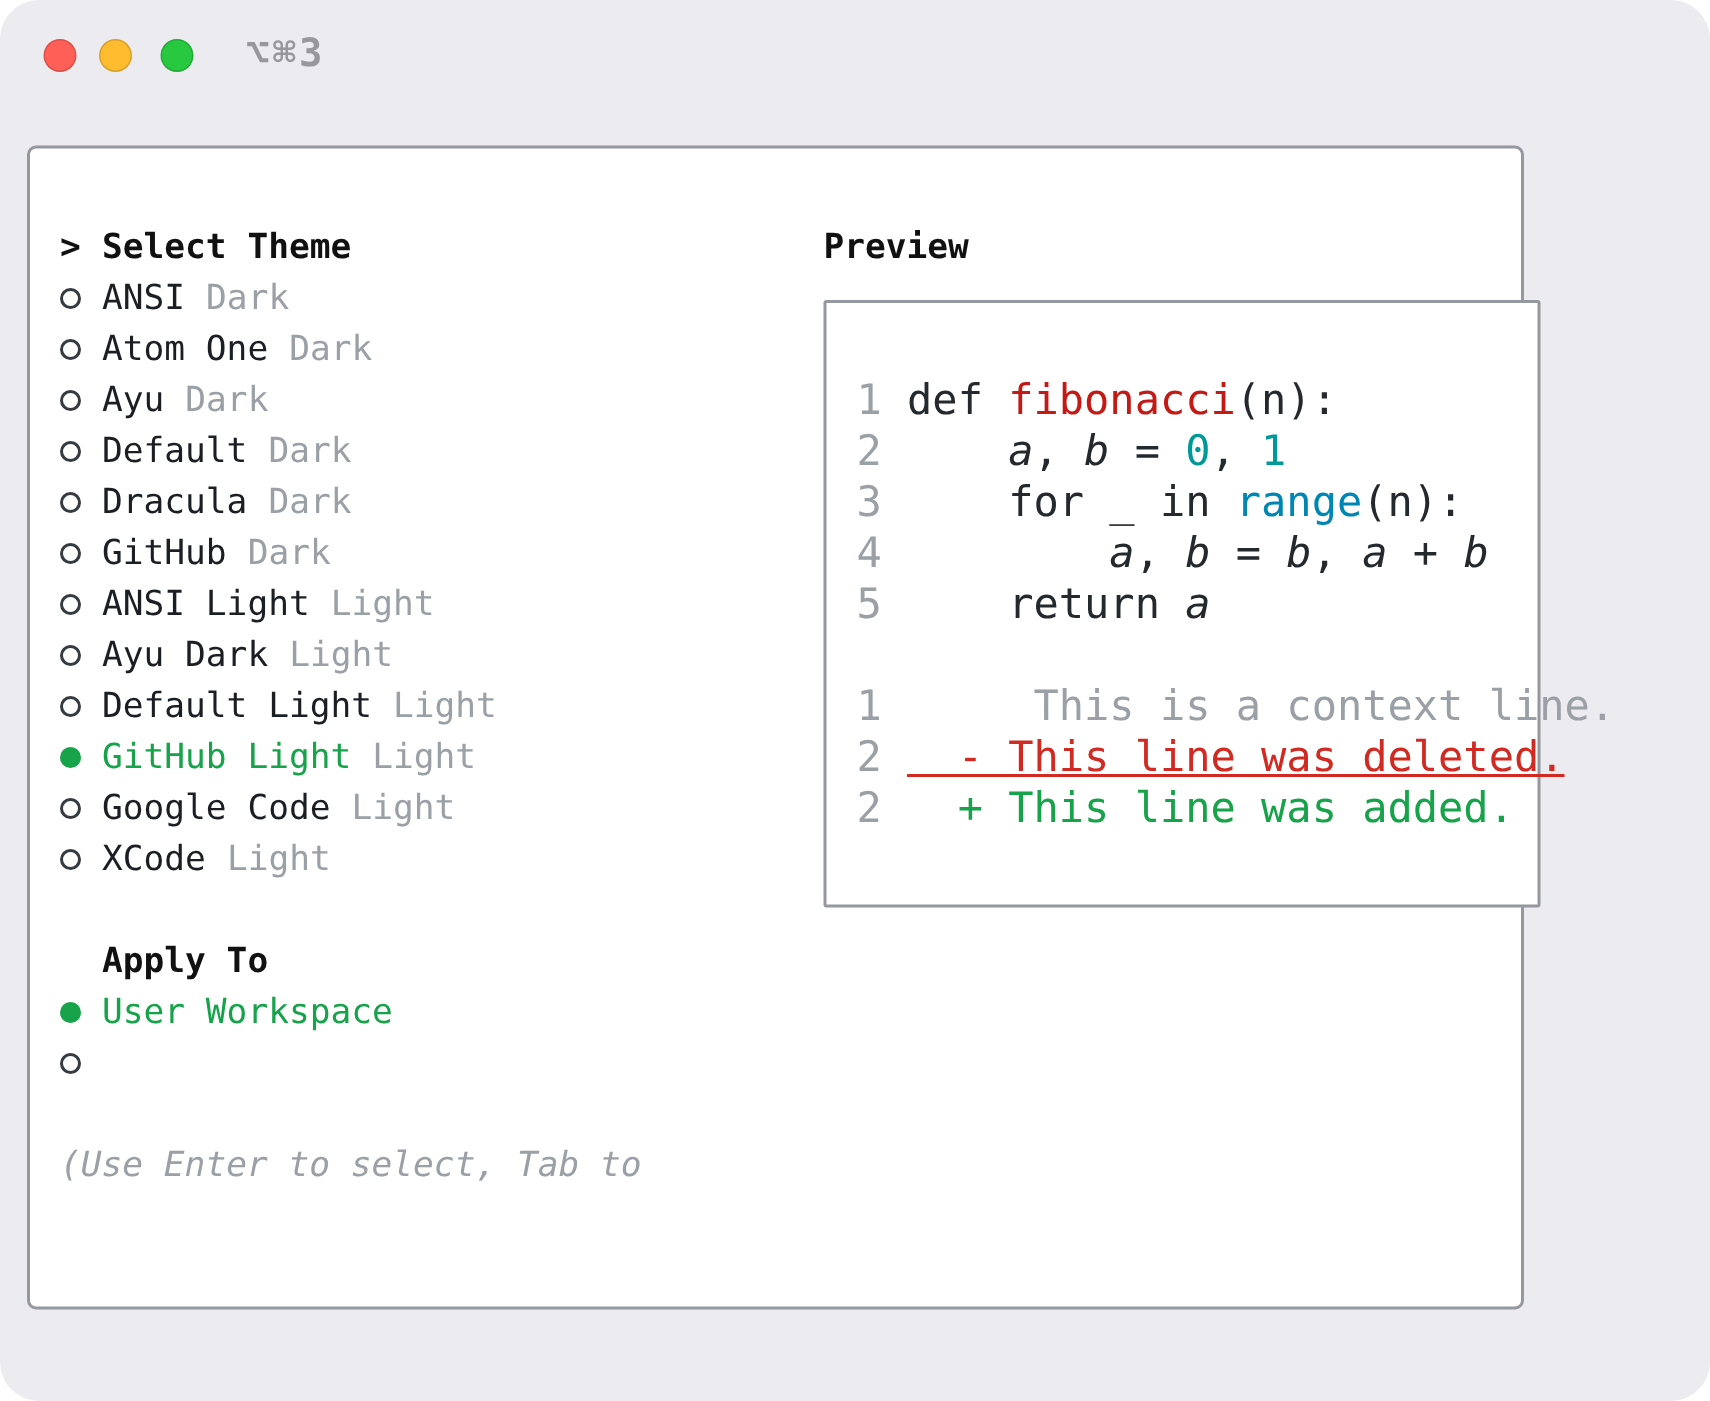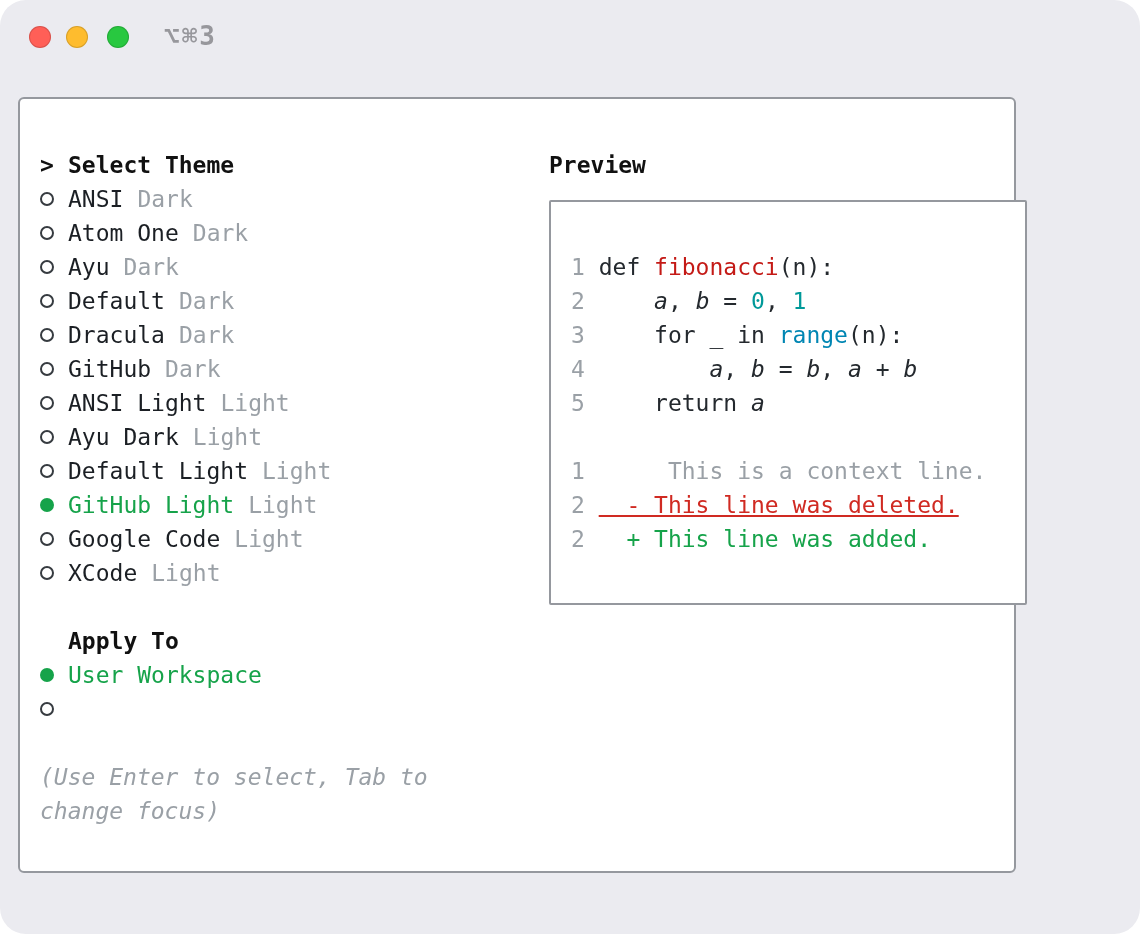--- a/index.html
+++ b/index.html
@@ -23,21 +23,21 @@
   .radio{width:14px;height:14px;border:2px solid #363b40;border-radius:50%;box-sizing:border-box;}
   .radio.on{background:var(--accent-green);border-color:var(--accent-green);}
   .row.selected .item-label{color:var(--accent-green);}
   .variant{margin-left:14px;color:var(--dim-gray);}
   .spacer{height:34px;}
   .hint-line{height:34px;line-height:34px;font-size:23px;color:var(--dim-gray);white-space:pre;font-style:italic;}
   
   .preview-header{height:34px;line-height:34px;font-size:23px;font-weight:bold;color:#111;}
   .preview-box{margin-top:18px;width:478px;height:405px;border:2px solid var(--panel-border);border-radius:2px;
                padding:48px 0 0 20px;box-sizing:border-box;background:#fff;}
-  .code-line{height:34px;line-height:34px;font-size:23px;white-space:pre;}
+  .code-line{height:34px;line-height:34px;font-size:28px;white-space:pre;}
   .gutter{display:inline-block;width:2ch;color:var(--dim-gray);}
   .seg{white-space:pre;}
   .seg.fg{color:var(--code-fg);}
   .seg.func{color:var(--func-red);}
   .seg.num{color:var(--number-teal);}
   .seg.builtin{color:var(--builtin-blue);}
   .seg.var{color:var(--code-fg);font-style:italic;}
   .seg.dim{color:var(--dim-gray);}
   .seg.del{color:var(--deleted-red);text-decoration:underline;}
   .seg.add{color:var(--added-green);}
@@ -168,21 +168,20 @@
             <span class="bullet-slot">
               <span class="radio"></span>
             </span>
           </div>
         </div>
 
       <div class="spacer"></div>
 
       <div>
           <div class="hint-line">(Use Enter to select, Tab to</div>
-          <div class="hint-line">change focus)</div>
         </div>
     </div>
 
     <div class="right-col">
       <div class="preview-header">Preview</div>
       <div class="preview-box">
         <div>
             <div class="code-line"><span class="gutter">1</span><span class="seg fg">def </span><span class="seg func">fibonacci</span><span class="seg fg">(n):</span></div>
             <div class="code-line"><span class="gutter">2</span><span class="seg fg">    </span><span class="seg var">a</span><span class="seg fg">, </span><span class="seg var">b</span><span class="seg fg"> = </span><span class="seg num">0</span><span class="seg fg">, </span><span class="seg num">1</span></div>
             <div class="code-line"><span class="gutter">3</span><span class="seg fg">    for _ in </span><span class="seg builtin">range</span><span class="seg fg">(n):</span></div>

